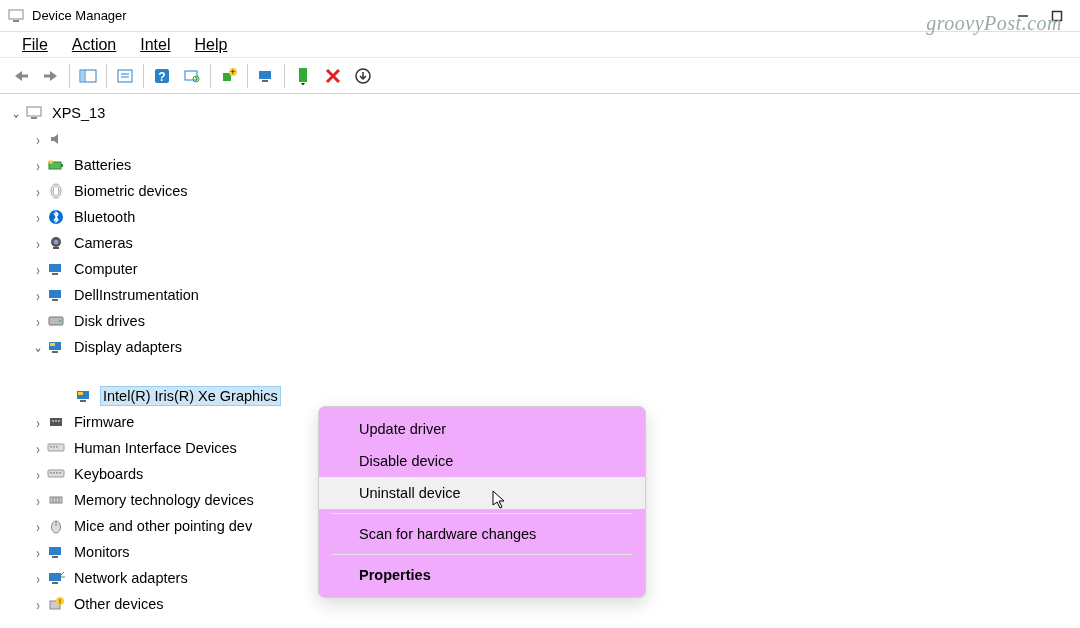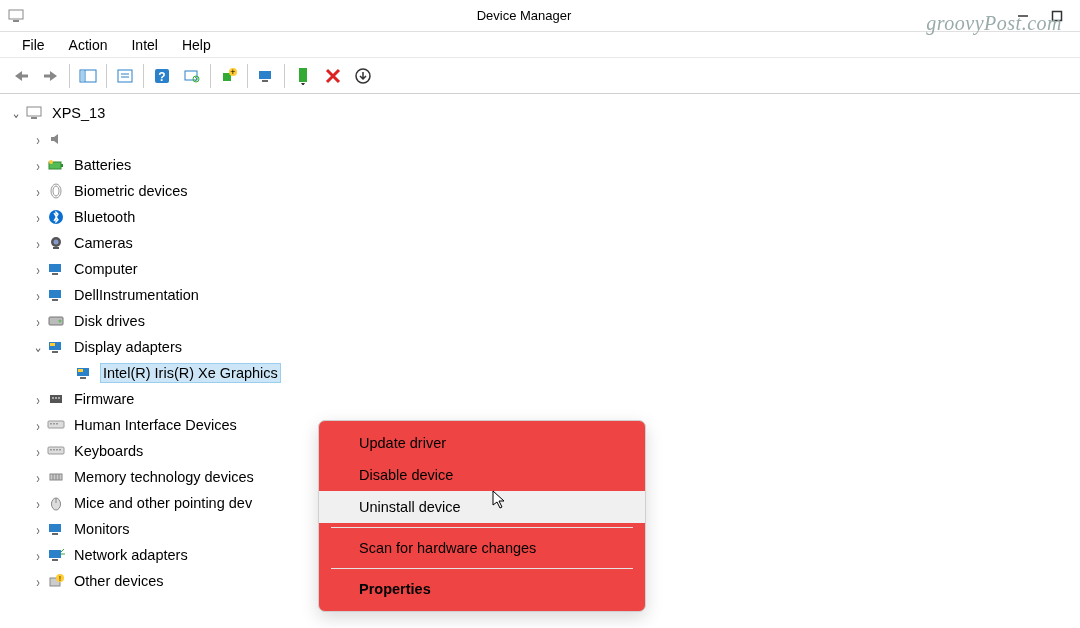--- a/index.html
+++ b/index.html
@@ -1,36 +1,36 @@
 <!DOCTYPE html>
 <html><head>
 <meta charset="utf-8">
 <style>
 * { margin:0; padding:0; box-sizing:border-box; }
 body { font-family:"Segoe UI",Tahoma,sans-serif; font-size:14px; background:#fff; width:1080px; height:628px; overflow:hidden; position:relative; }
 .titlebar { height:32px; display:flex; align-items:center; padding:0 8px; border-bottom:1px solid #e0e0e0; }
 .titlebar .app-icon { width:16px; height:16px; margin-right:8px; }
-.titlebar .title { font-size:13px; flex:1;text-align:center; }
+.titlebar .title { font-size:13px; flex:1; }
 .win-controls { display:flex; gap:20px; padding-right:8px; }
 .win-btn { width:14px; height:14px; display:flex; align-items:center; justify-content:center; }
-.menubar { height:26px; display:flex; align-items:center; padding-left:10px; gap:0; border-bottom:1px solid #e8e8e8; font-size:14px; }
+.menubar { height:26px; display:flex; align-items:center; padding-left:10px; gap:0; border-bottom:1px solid #e8e8e8; font-size:16px;text-decoration:underline; }
 .menubar span { padding:3px 12px; cursor:default; }
 .toolbar { height:36px; display:flex; align-items:center; padding:0 6px; border-bottom:1px solid #d0d0d0; gap:0; }
 .toolbar-sep { width:1px; height:24px; background:#ccc; margin:0 3px; }
 .tb-btn { width:30px; height:30px; display:flex; align-items:center; justify-content:center; border:1px solid transparent; }
 .tree { padding:6px 0 0 8px; font-size:14.5px; overflow:auto; height:530px; }
 .tree-row { display:flex; align-items:center; height:26px; cursor:default; white-space:nowrap; }
 .chev { width:16px; display:inline-flex; justify-content:center; color:#666; font-size:11px; transform:scaleY(1.4); user-select:none; }
 .tree-icon { width:20px; height:18px; display:inline-flex; align-items:center; justify-content:center; margin-right:6px; }
 .tree-label { padding:1px 2px; }
 .lvl0 { padding-left:0; }
 .lvl1 { padding-left:22px; }
-.lvl2 { padding-left:50px; }
+.lvl2 { padding-left:50px;margin-top:23px; }
 .selected { background:#cce6f7; border:1px solid #99ceee; }
-.context-menu { position:absolute; left:318px; top:420px; width:328px; background:#ef4444; border:1px solid #d0d0d0; box-shadow:0 6px 18px rgba(0,0,0,0.15); border-radius:7px; padding:6px 0; font-size:14.5px; }
+.context-menu { position:absolute; left:318px; top:406px; width:328px; background:#f0abfc; border:1px solid #d0d0d0; box-shadow:0 6px 18px rgba(0,0,0,0.15); border-radius:7px; padding:6px 0; font-size:14.5px; }
 .ctx-item { padding:7px 40px; cursor:default; height:32px; display:flex; align-items:center; }
 .ctx-item.hover { background:#f0f0f0; }
 .ctx-sep { height:1px; background:#e3e3e3; margin:4px 12px; }
 .ctx-item.bold { font-weight:600; }
 .watermark { position:absolute; top:12px; right:18px; font-family:Georgia,serif; font-style:italic; color:#9aa; font-size:20px; letter-spacing:0.5px; }
 .cursor-arrow { position:absolute; left:492px; top:490px; font-size:15px; color:#000; pointer-events:none; }
 </style>
 </head>
 <body>
 

